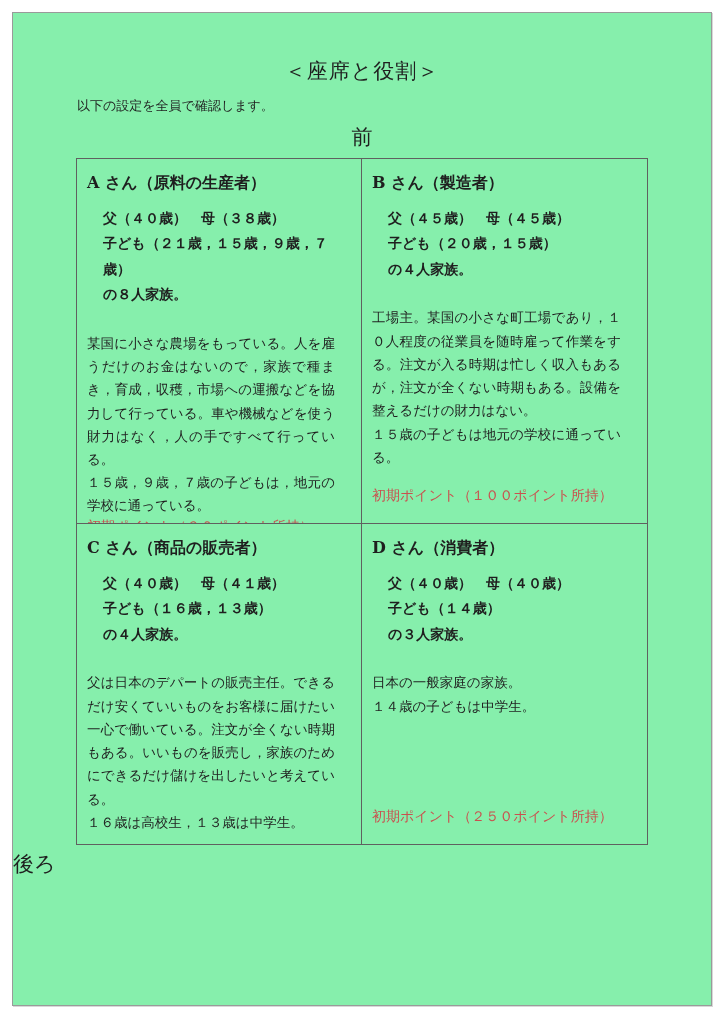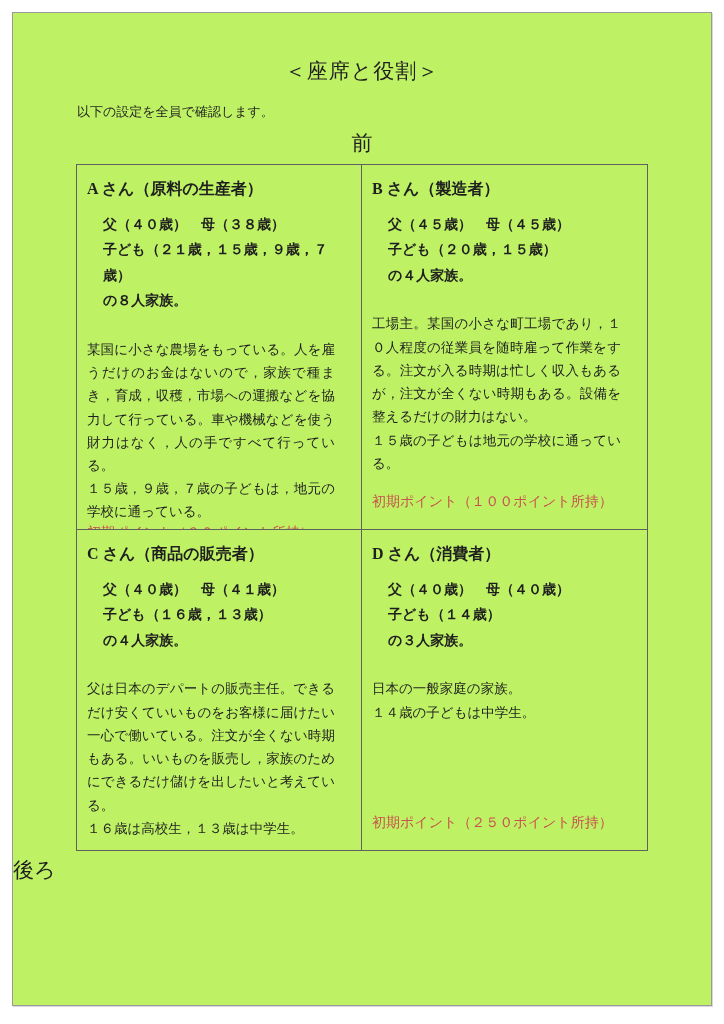--- a/index.html
+++ b/index.html
@@ -13,32 +13,31 @@
     width: 724px; height: 1024px;
     background: #ffffff;
     font-family: "DejaVu Serif", "Liberation Serif", serif;
     color: var(--text-color);
   }
   .page {
     position: absolute;
     left: 12px; top: 12px; right: 12px; bottom: 18px;
     border: 1px solid var(--page-border);
     box-shadow: 1px 1px 0 #d8d8d8;
-    background: #bef264;
+    background: #86efac;
     overflow: hidden;
-    font-family: Liberation Serif, serif;
   }
   .doc-title {
     margin-top: 44px;
     text-align: center;
     font-size: 21px;
     letter-spacing: 1px;
   }
   .doc-intro {
-    margin: 18px 0 0 64px;
+    margin: 12px 0 0 64px;
     font-size: 13px;
   }
   .front-label {
     margin-top: 8px;
     text-align: center;
     font-size: 21px;
   }
   .roles-grid {
     width: 572px;
     margin: 7px auto 0 auto;

